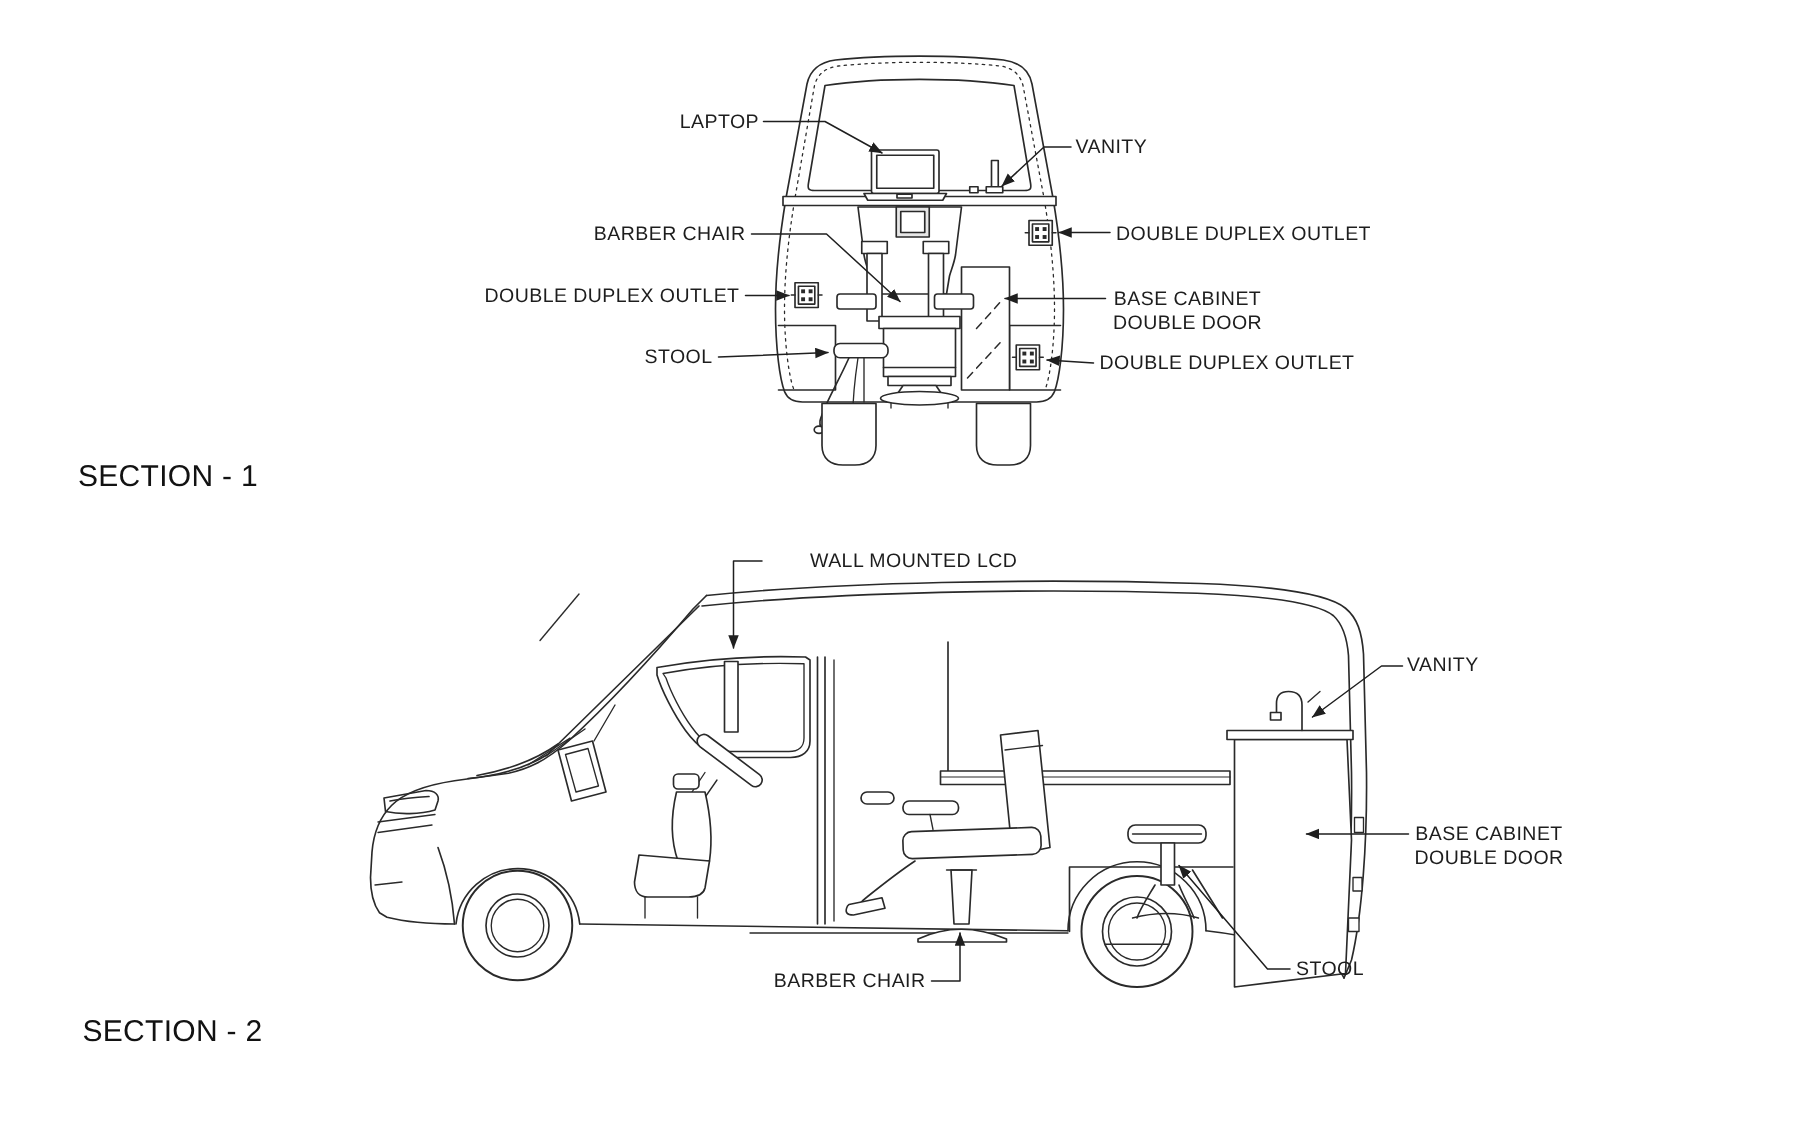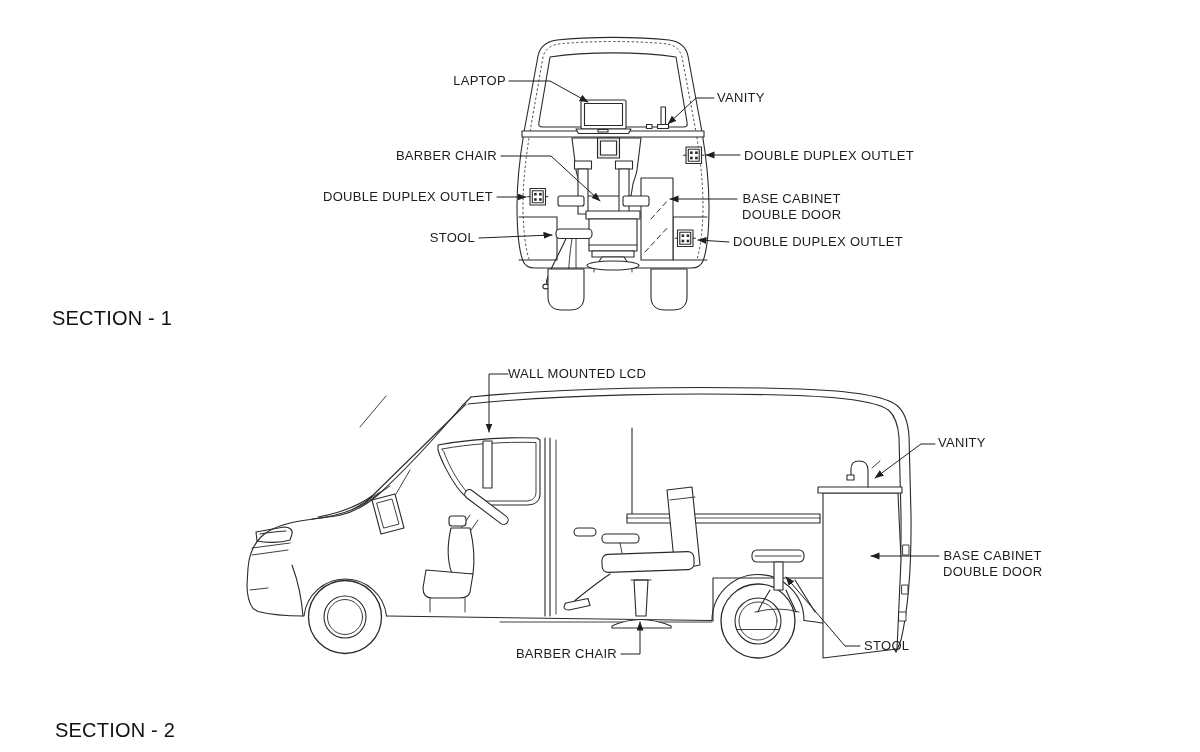--- a/index.html
+++ b/index.html
@@ -253,25 +253,25 @@
 <div class="label right" style="right:703px;top:148px">BARBER CHAIR</div>
 <div class="label right" style="right:707px;top:189px">DOUBLE DUPLEX OUTLET</div>
 <div class="label" style="left:744px;top:148px">DOUBLE DUPLEX OUTLET</div>
 <div class="label" style="left:742px;top:191px">
   <span>BASE CABINET</span>
   <span>DOUBLE DOOR</span>
 </div>
 <div class="label right" style="right:725px;top:230px">STOOL</div>
 <div class="label" style="left:733px;top:234px">DOUBLE DUPLEX OUTLET</div>
 
-<div class="label" style="left:508px;top:366px">WALL MOUNTED LCD</div>
+<div class="label" style="left:540px;top:366px">WALL MOUNTED LCD</div>
 <div class="label" style="left:938px;top:435px">VANITY</div>
 <div class="label" style="left:943px;top:548px">
   <span>BASE CABINET</span>
   <span>DOUBLE DOOR</span>
 </div>
 <div class="label right" style="right:583px;top:646px">BARBER CHAIR</div>
 <div class="label" style="left:864px;top:638px">STOOL</div>
 
 <div class="sec-title" style="left:52px;top:306px">SECTION - 1</div>
-<div class="sec-title" style="left:55px;top:718px">SECTION - 2</div>
+<div class="sec-title" style="left:55px;top:676px">SECTION - 2</div>
 
 </div>
 
 </body></html>

